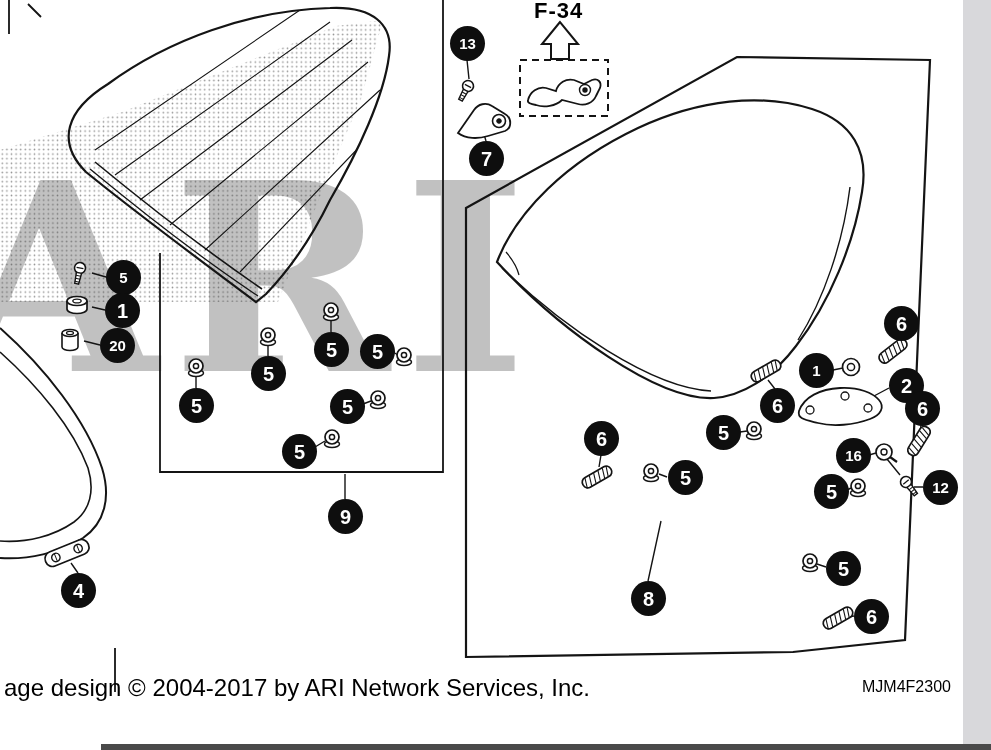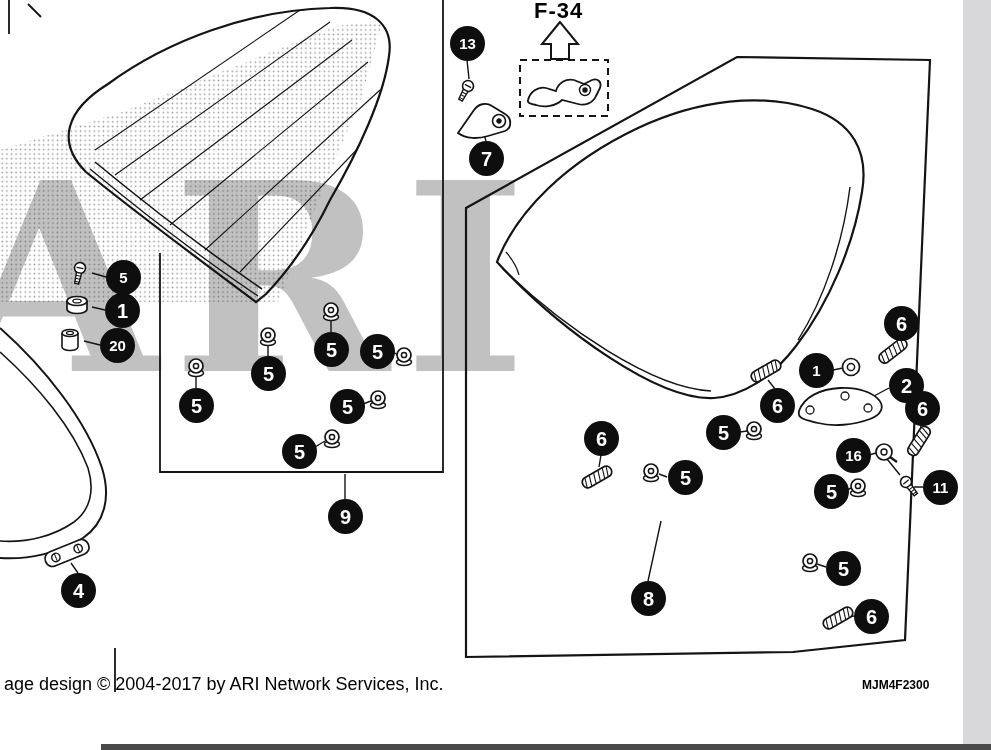--- a/index.html
+++ b/index.html
@@ -9,22 +9,22 @@
   .watermark{position:absolute;left:-45px;top:148px;z-index:0;
     font-family:"DejaVu Serif",serif;font-weight:bold;font-size:262px;line-height:1;
     letter-spacing:14px;color:#787878;opacity:.45;user-select:none}
   svg.art{position:absolute;left:0;top:0;z-index:1}
   .callout{position:absolute;width:35px;height:35px;border-radius:50%;background:#0e0e0e;
     color:#fff;font-weight:bold;font-size:20px;display:flex;align-items:center;
     justify-content:center;z-index:2;line-height:1}
   .callout.two{font-size:15px}
   .ref-label{position:absolute;left:534px;top:-2px;font-size:22px;font-weight:bold;
     color:#000;z-index:2;letter-spacing:1px}
-  .copyright{position:absolute;left:4px;top:674px;font-size:18px;color:#000;z-index:2;white-space:nowrap}
-  .part-code{position:absolute;left:862px;top:678px;font-size:12px;font-weight:bold;color:#000;z-index:2}
+  .copyright{position:absolute;left:4px;top:674px;font-size:24px;color:#000;z-index:2;white-space:nowrap}
+  .part-code{position:absolute;left:862px;top:678px;font-size:16px;font-weight:normal;color:#000;z-index:2}
   .right-strip{position:absolute;right:0;top:0;width:28px;height:750px;background:#d8d8db;z-index:3}
   .bottom-bar{position:absolute;left:101px;right:0;bottom:0;height:6px;background:#4a4a4a;z-index:3}
 </style>
 </head>
 <body>
 
 <div class="stage">
 
   <div class="watermark">ARI</div>
 
@@ -228,21 +228,21 @@
       <div class="callout" style="left: 884px; top: 306px;">6</div>
       <div class="callout two" style="left: 799px; top: 353px;">1</div>
       <div class="callout" style="left: 889px; top: 368px;">2</div>
       <div class="callout" style="left: 760px; top: 388px;">6</div>
       <div class="callout" style="left: 905px; top: 391px;">6</div>
       <div class="callout" style="left: 706px; top: 415px;">5</div>
       <div class="callout" style="left: 584px; top: 421px;">6</div>
       <div class="callout two" style="left: 836px; top: 438px;">16</div>
       <div class="callout" style="left: 668px; top: 460px;">5</div>
       <div class="callout" style="left: 814px; top: 474px;">5</div>
-      <div class="callout two" style="left: 923px; top: 470px;">11</div>
+      <div class="callout two" style="left: 923px; top: 470px;">12</div>
       <div class="callout" style="left: 826px; top: 551px;">5</div>
       <div class="callout" style="left: 631px; top: 581px;">8</div>
       <div class="callout" style="left: 854px; top: 599px;">6</div>
     </div>
 
   <div class="ref-label">F-34</div>
   <div class="copyright">age design © 2004-2017 by ARI Network Services, Inc.</div>
   <div class="part-code">MJM4F2300</div>
 
   <div class="right-strip"></div>

